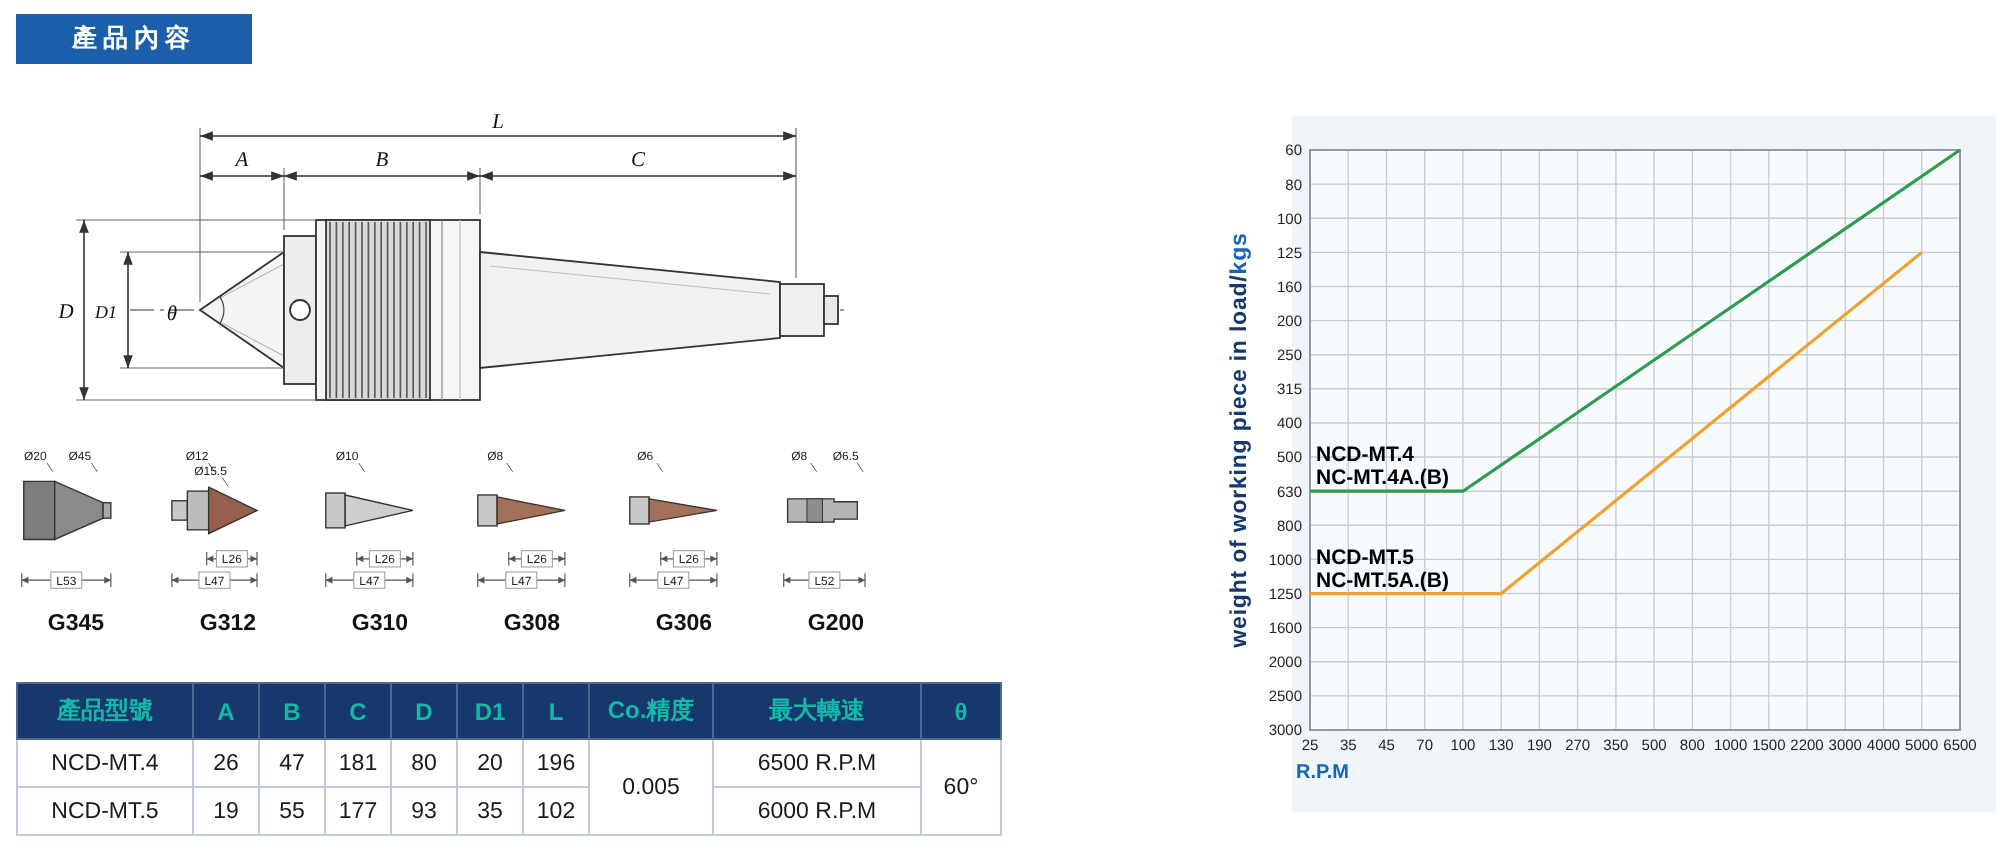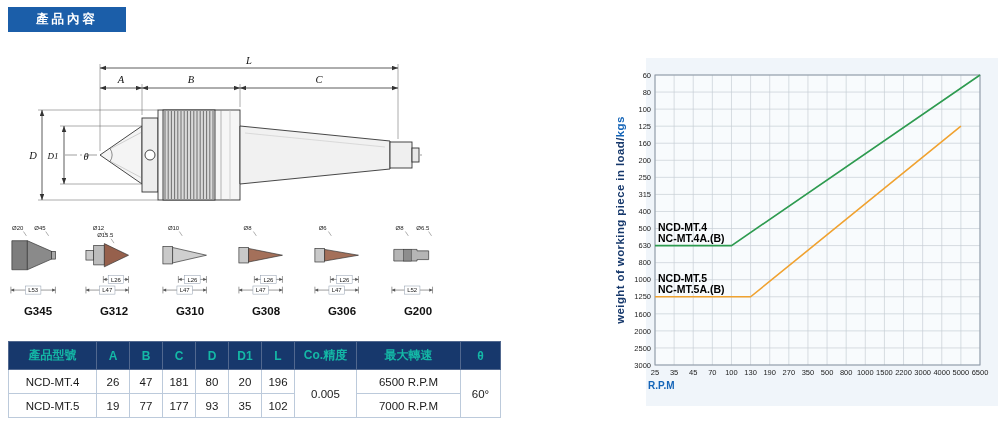--- a/index.html
+++ b/index.html
@@ -276,26 +276,26 @@
         <td>80</td>
         <td>20</td>
         <td>196</td>
         <td rowspan="2">0.005</td>
         <td>6500 R.P.M</td>
         <td rowspan="2">60°</td>
       </tr>
       <tr>
         <td>NCD-MT.5</td>
         <td>19</td>
-        <td>77</td>
+        <td>55</td>
         <td>177</td>
         <td>93</td>
         <td>35</td>
         <td>102</td>
-        <td>7000 R.P.M</td>
+        <td>6000 R.P.M</td>
       </tr>
     </tbody>
   </table>
 
   <div class="chart-panel"></div>
   <div class="ylabel">
     <span>weight of working piece in load/</span><span class="unit">kgs</span>
   </div>
   <svg id="chart-svg" class="chart-svg" viewBox="0 0 388 355" width="388" height="355">
       <rect x="43" y="20" width="325" height="290" fill="#f8fbfd"></rect>

